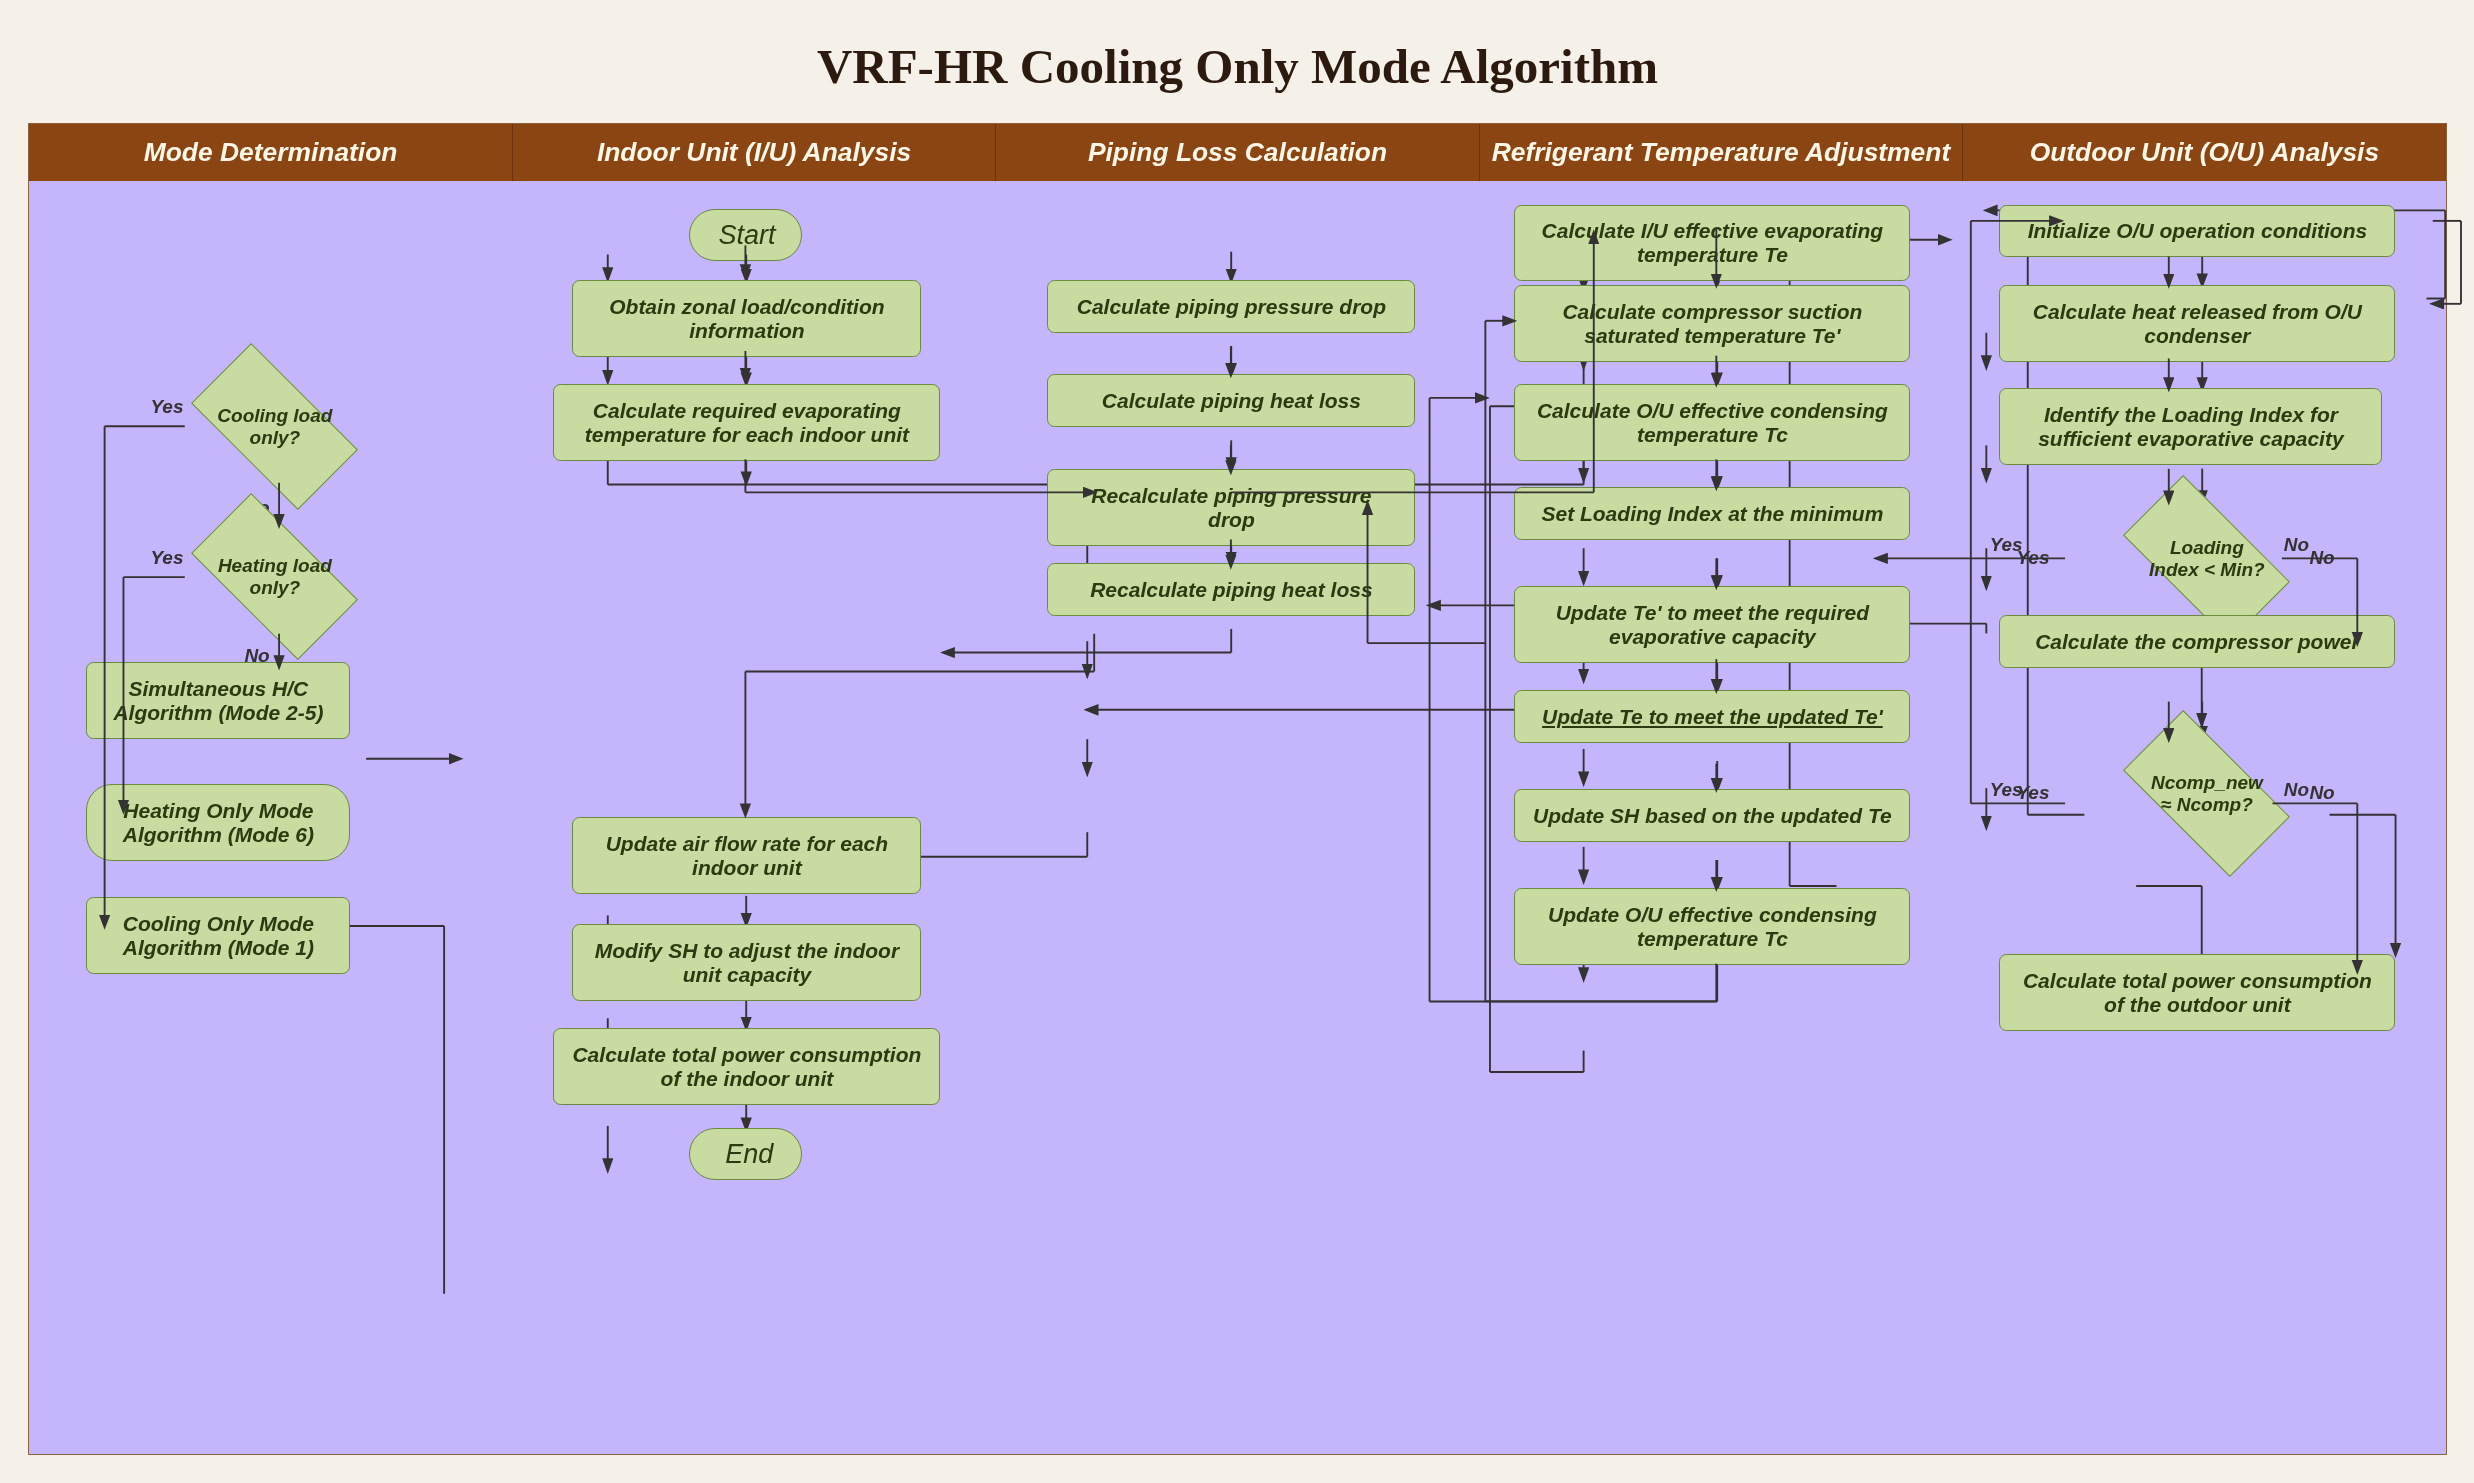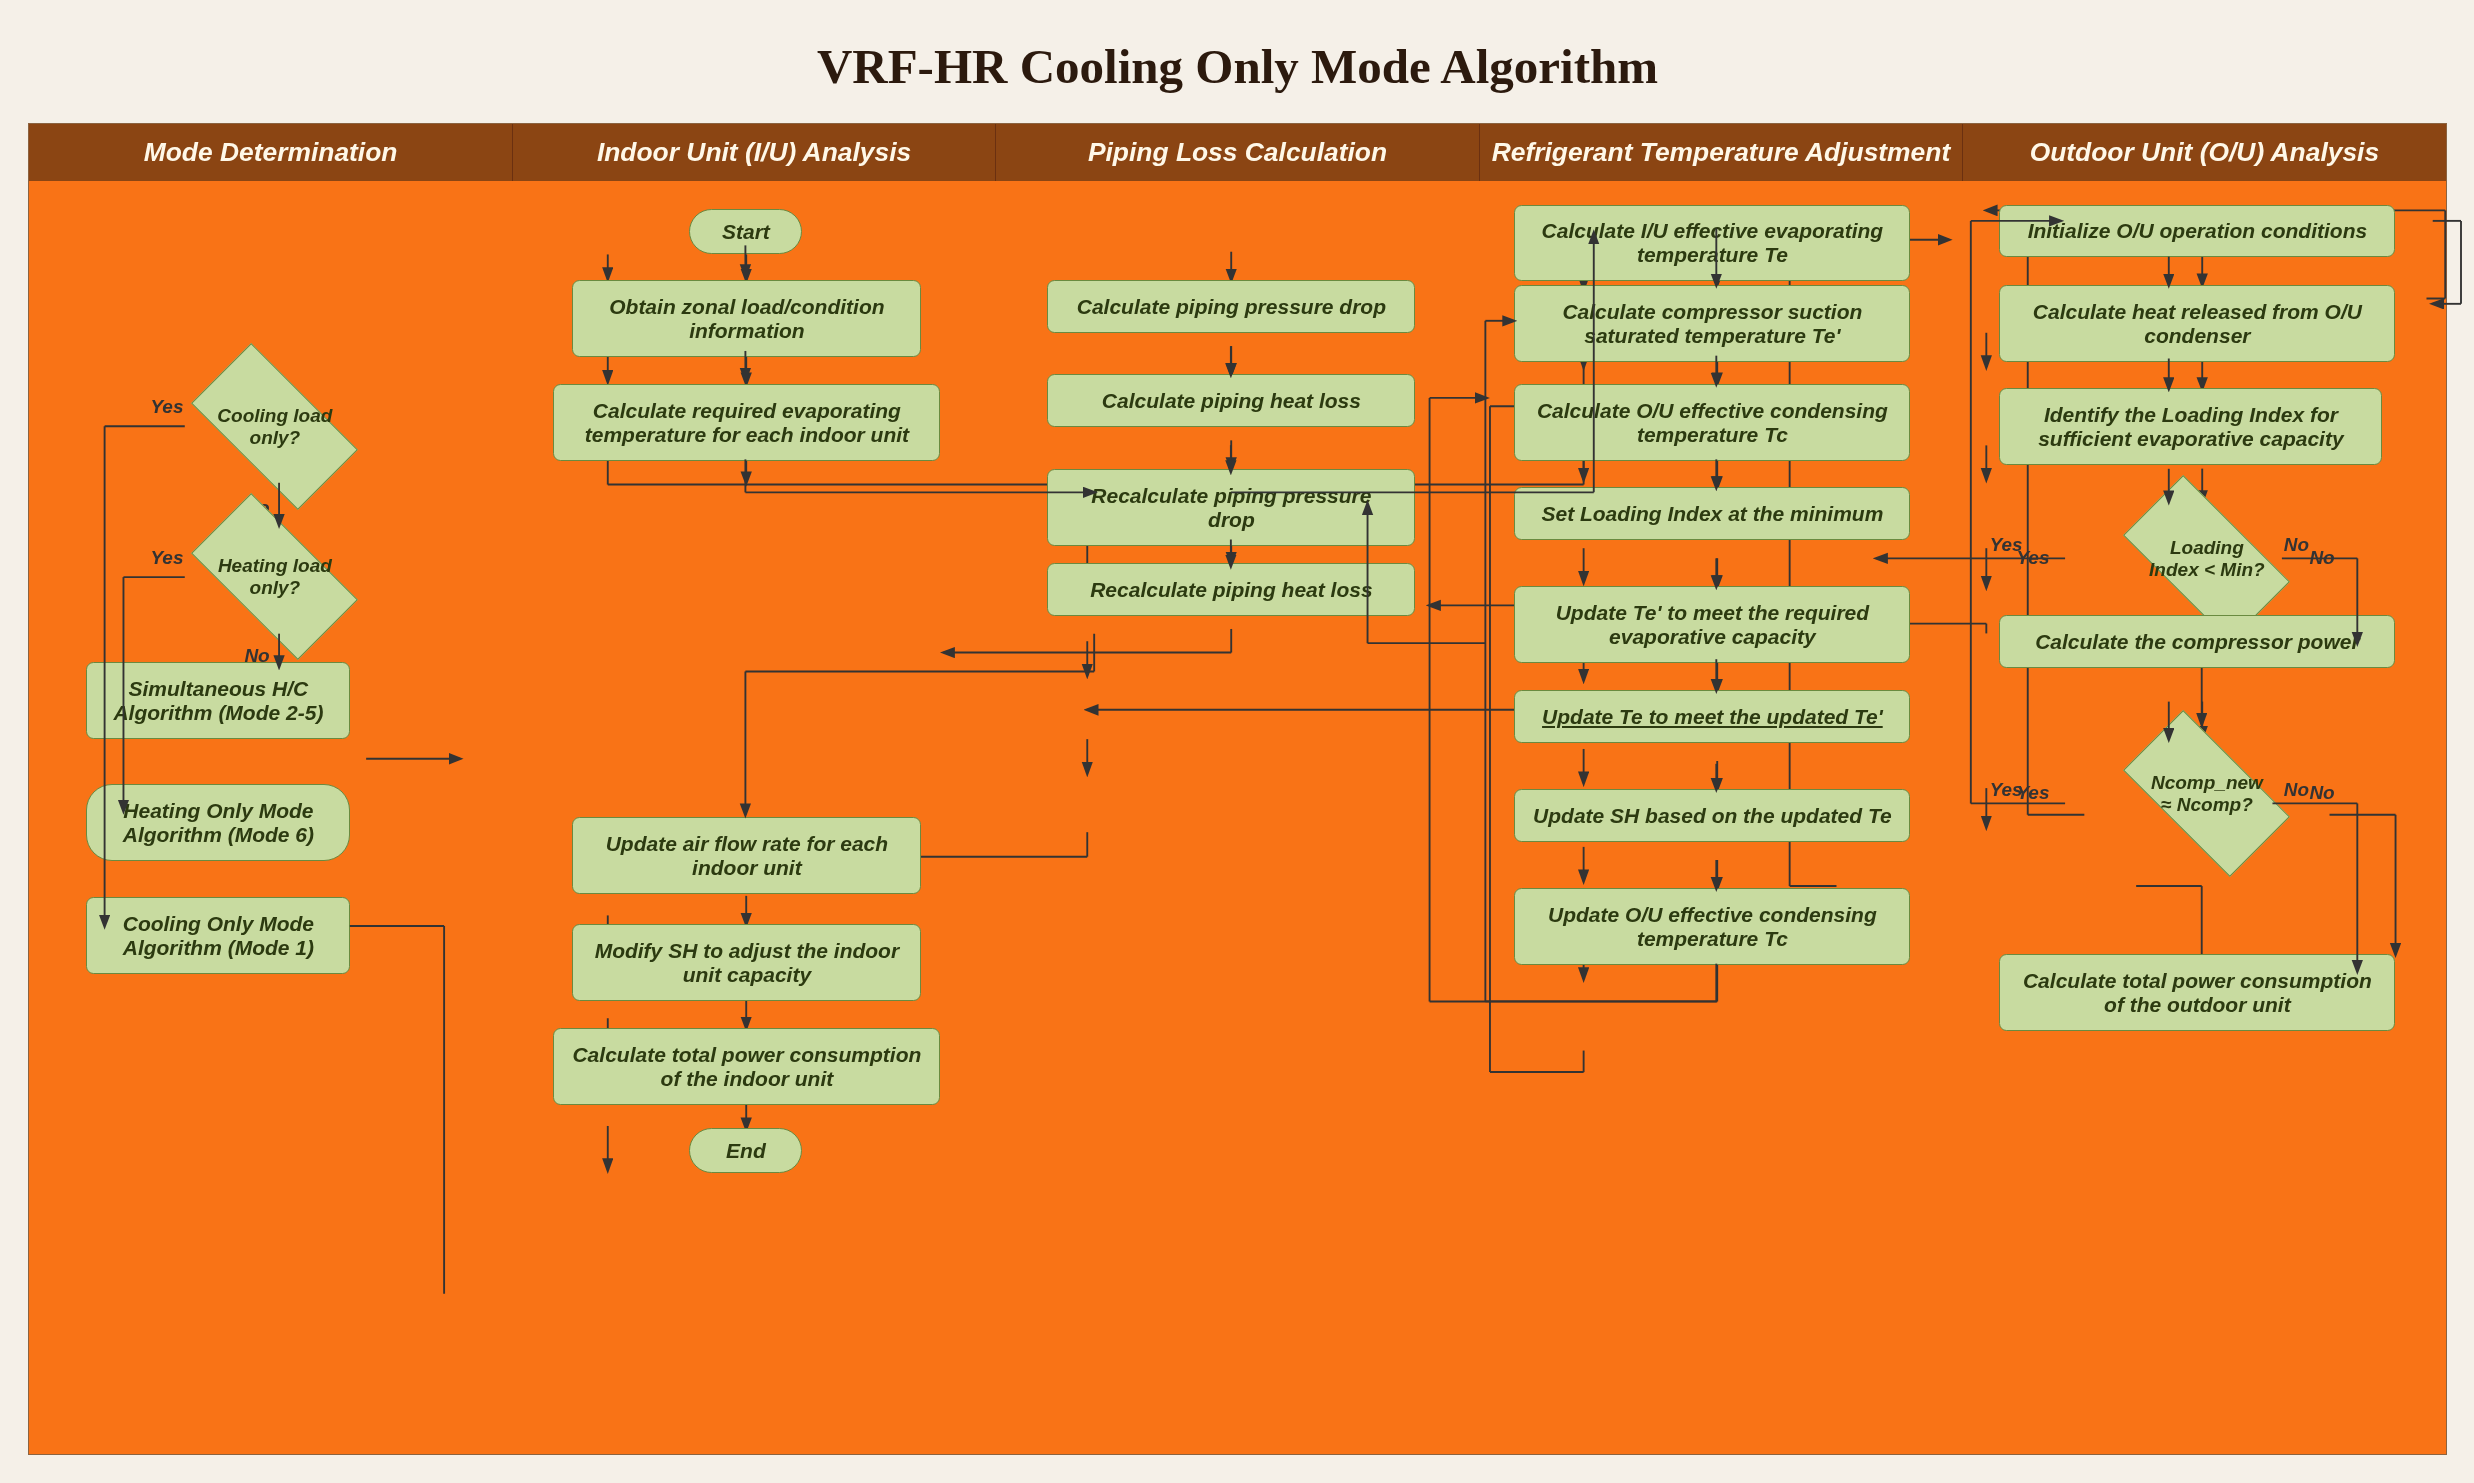--- a/index.html
+++ b/index.html
@@ -13,21 +13,21 @@
     .page-title {
       text-align: center;
       font-size: 49px;
       font-weight: bold;
       color: #2c1a0e;
       margin: 19px 0 28px 0;
       font-family: 'Times New Roman', serif;
     }
     .diagram-container {
       border: 1.9px solid #8b6340;
-      background: #f97316;
+      background: #c4b5fd;
       padding: 0;
       margin: 0 9.4px;
       position: relative;
     }
     .columns-header {
       display: flex;
       background: #8b4513;
     }
     .col-header {
       flex: 1;
@@ -81,24 +81,24 @@
       font-weight: bold;
       color: #2c3a10;
       padding: 4.7px;
       width: 132px;
     }
     .node-terminal {
       background: #c8dba0;
       border: 1.9px solid #6a8a40;
       border-radius: 47px;
       padding: 9.4px 28px;
-      text-align: center;
-      font-size: 21px;
+      text-align: right;
+      font-size: 27px;
       font-style: italic;
-      font-weight: bold;
+      font-weight: normal;
       color: #2c3a10;
       position: absolute;
     }
 
     
     .arrows-svg {
       position: absolute;
       top: 0; left: 0;
       width: 100%;
       height: 100%;

